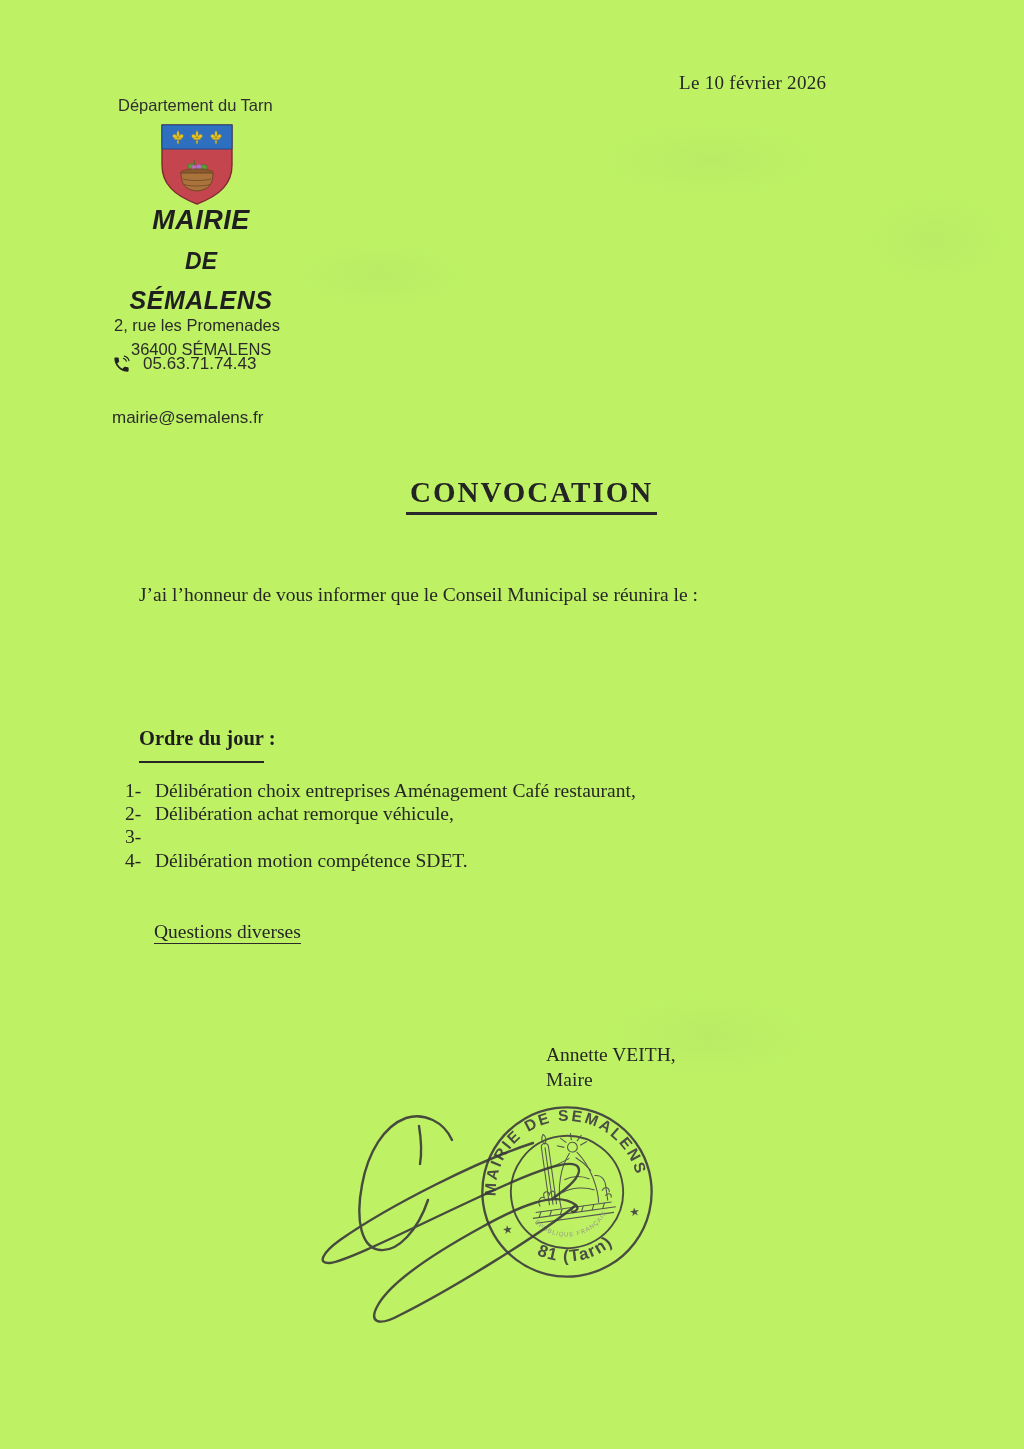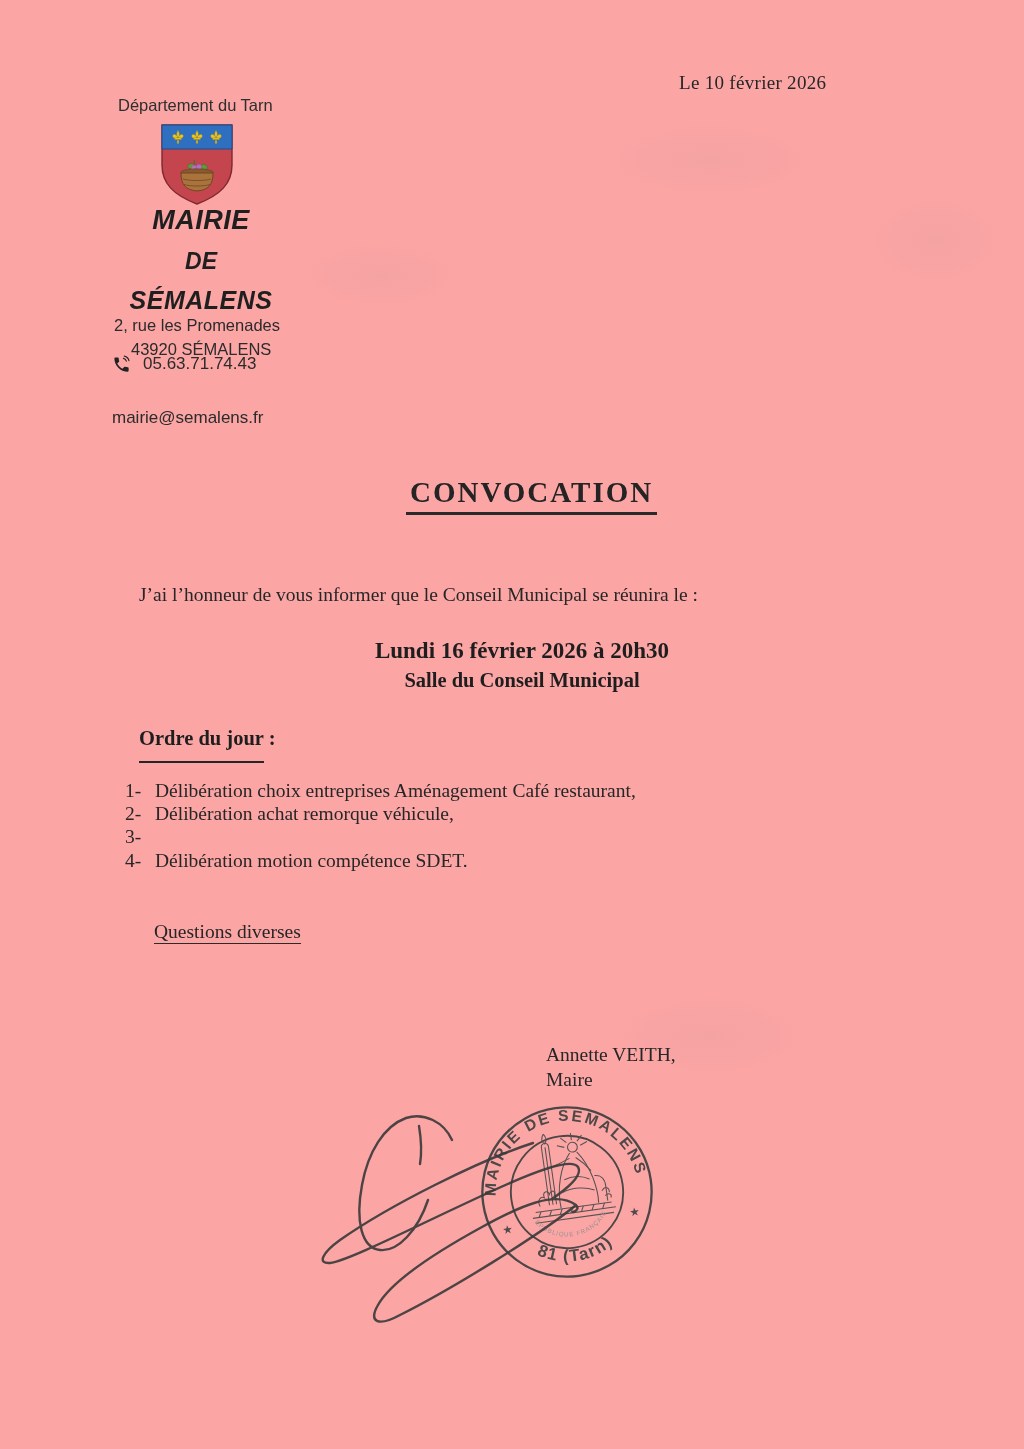--- a/index.html
+++ b/index.html
@@ -1,20 +1,20 @@
 <!DOCTYPE html>
 <html><head>
 <meta charset="utf-8">
 <style>
   html,body{margin:0;padding:0;background:#e8e8e8;}
   .page{
     position:relative;
     width:1024px;height:1449px;
     margin:0 auto;
-    background:#fca5a5;
+    background:#bef264;
     font-family:"Liberation Serif", serif;
     color:#262626;
     overflow:hidden;
   }
   .abs{position:absolute;}
   .sans{font-family:"Liberation Sans", sans-serif;}
 
   .date-line{left:679px;top:72px;font-size:19px;letter-spacing:.3px;}
   .dept{left:118px;top:96px;font-size:16.5px;color:#2e2e2e;}
 
@@ -110,42 +110,38 @@
     </g>
   </svg>
 
   <div class="abs org-block sans">
     <div class="org-l1">MAIRIE</div>
     <div class="org-l2">DE</div>
     <div class="org-l3">SÉMALENS</div>
   </div>
 
   <div class="abs addr1 sans">2, rue les Promenades</div>
-  <div class="abs addr2 sans">43920 SÉMALENS</div>
+  <div class="abs addr2 sans">36400 SÉMALENS</div>
 
   <div class="abs phone-row sans">
     <svg width="19" height="19" viewBox="0 0 24 24">
       <path d="M6.62 10.79c1.44 2.83 3.76 5.14 6.59 6.59l2.2-2.21c.27-.27.67-.36 1.02-.24 1.12.37 2.33.57 3.57.57.55 0 1 .45 1 1V20c0 .55-.45 1-1 1-9.39 0-17-7.61-17-17 0-.55.45-1 1-1h3.5c.55 0 1 .45 1 1 0 1.25.2 2.45.57 3.57.11.35.03.74-.25 1.02l-2.2 2.2z" fill="#222"></path>
       <path d="M14.5,4.2 c1.8,.4 3.2,1.8 3.6,3.6 M15.6,1.4 c2.9,.6 5.2,2.9 5.8,5.8" stroke="#222" stroke-width="1.5" fill="none" stroke-linecap="round"></path>
     </svg>
     <span>05.63.71.74.43</span>
   </div>
 
   <div class="abs email sans">mairie@semalens.fr</div>
 
   <div class="abs intro">J’ai l’honneur de vous informer que le Conseil Municipal se réunira le :</div>
 
   <div class="abs title-wrap">
     <span class="title">CONVOCATION</span>
   </div>
 
-  <div class="abs meeting">
-    <div class="meeting-dt">Lundi 16 février 2026 à 20h30</div>
-    <div class="meeting-loc">Salle du Conseil Municipal</div>
-  </div>
 
   <div class="abs agenda-head">
     <span class="u">Ordre du jour</span><span> :</span>
   </div>
 
   <div class="abs agenda-list">
     <div class="agenda-row">
       <span class="agenda-num">1-</span>
       <span class="agenda-text">Délibération choix entreprises Aménagement Café restaurant,</span>
     </div>

